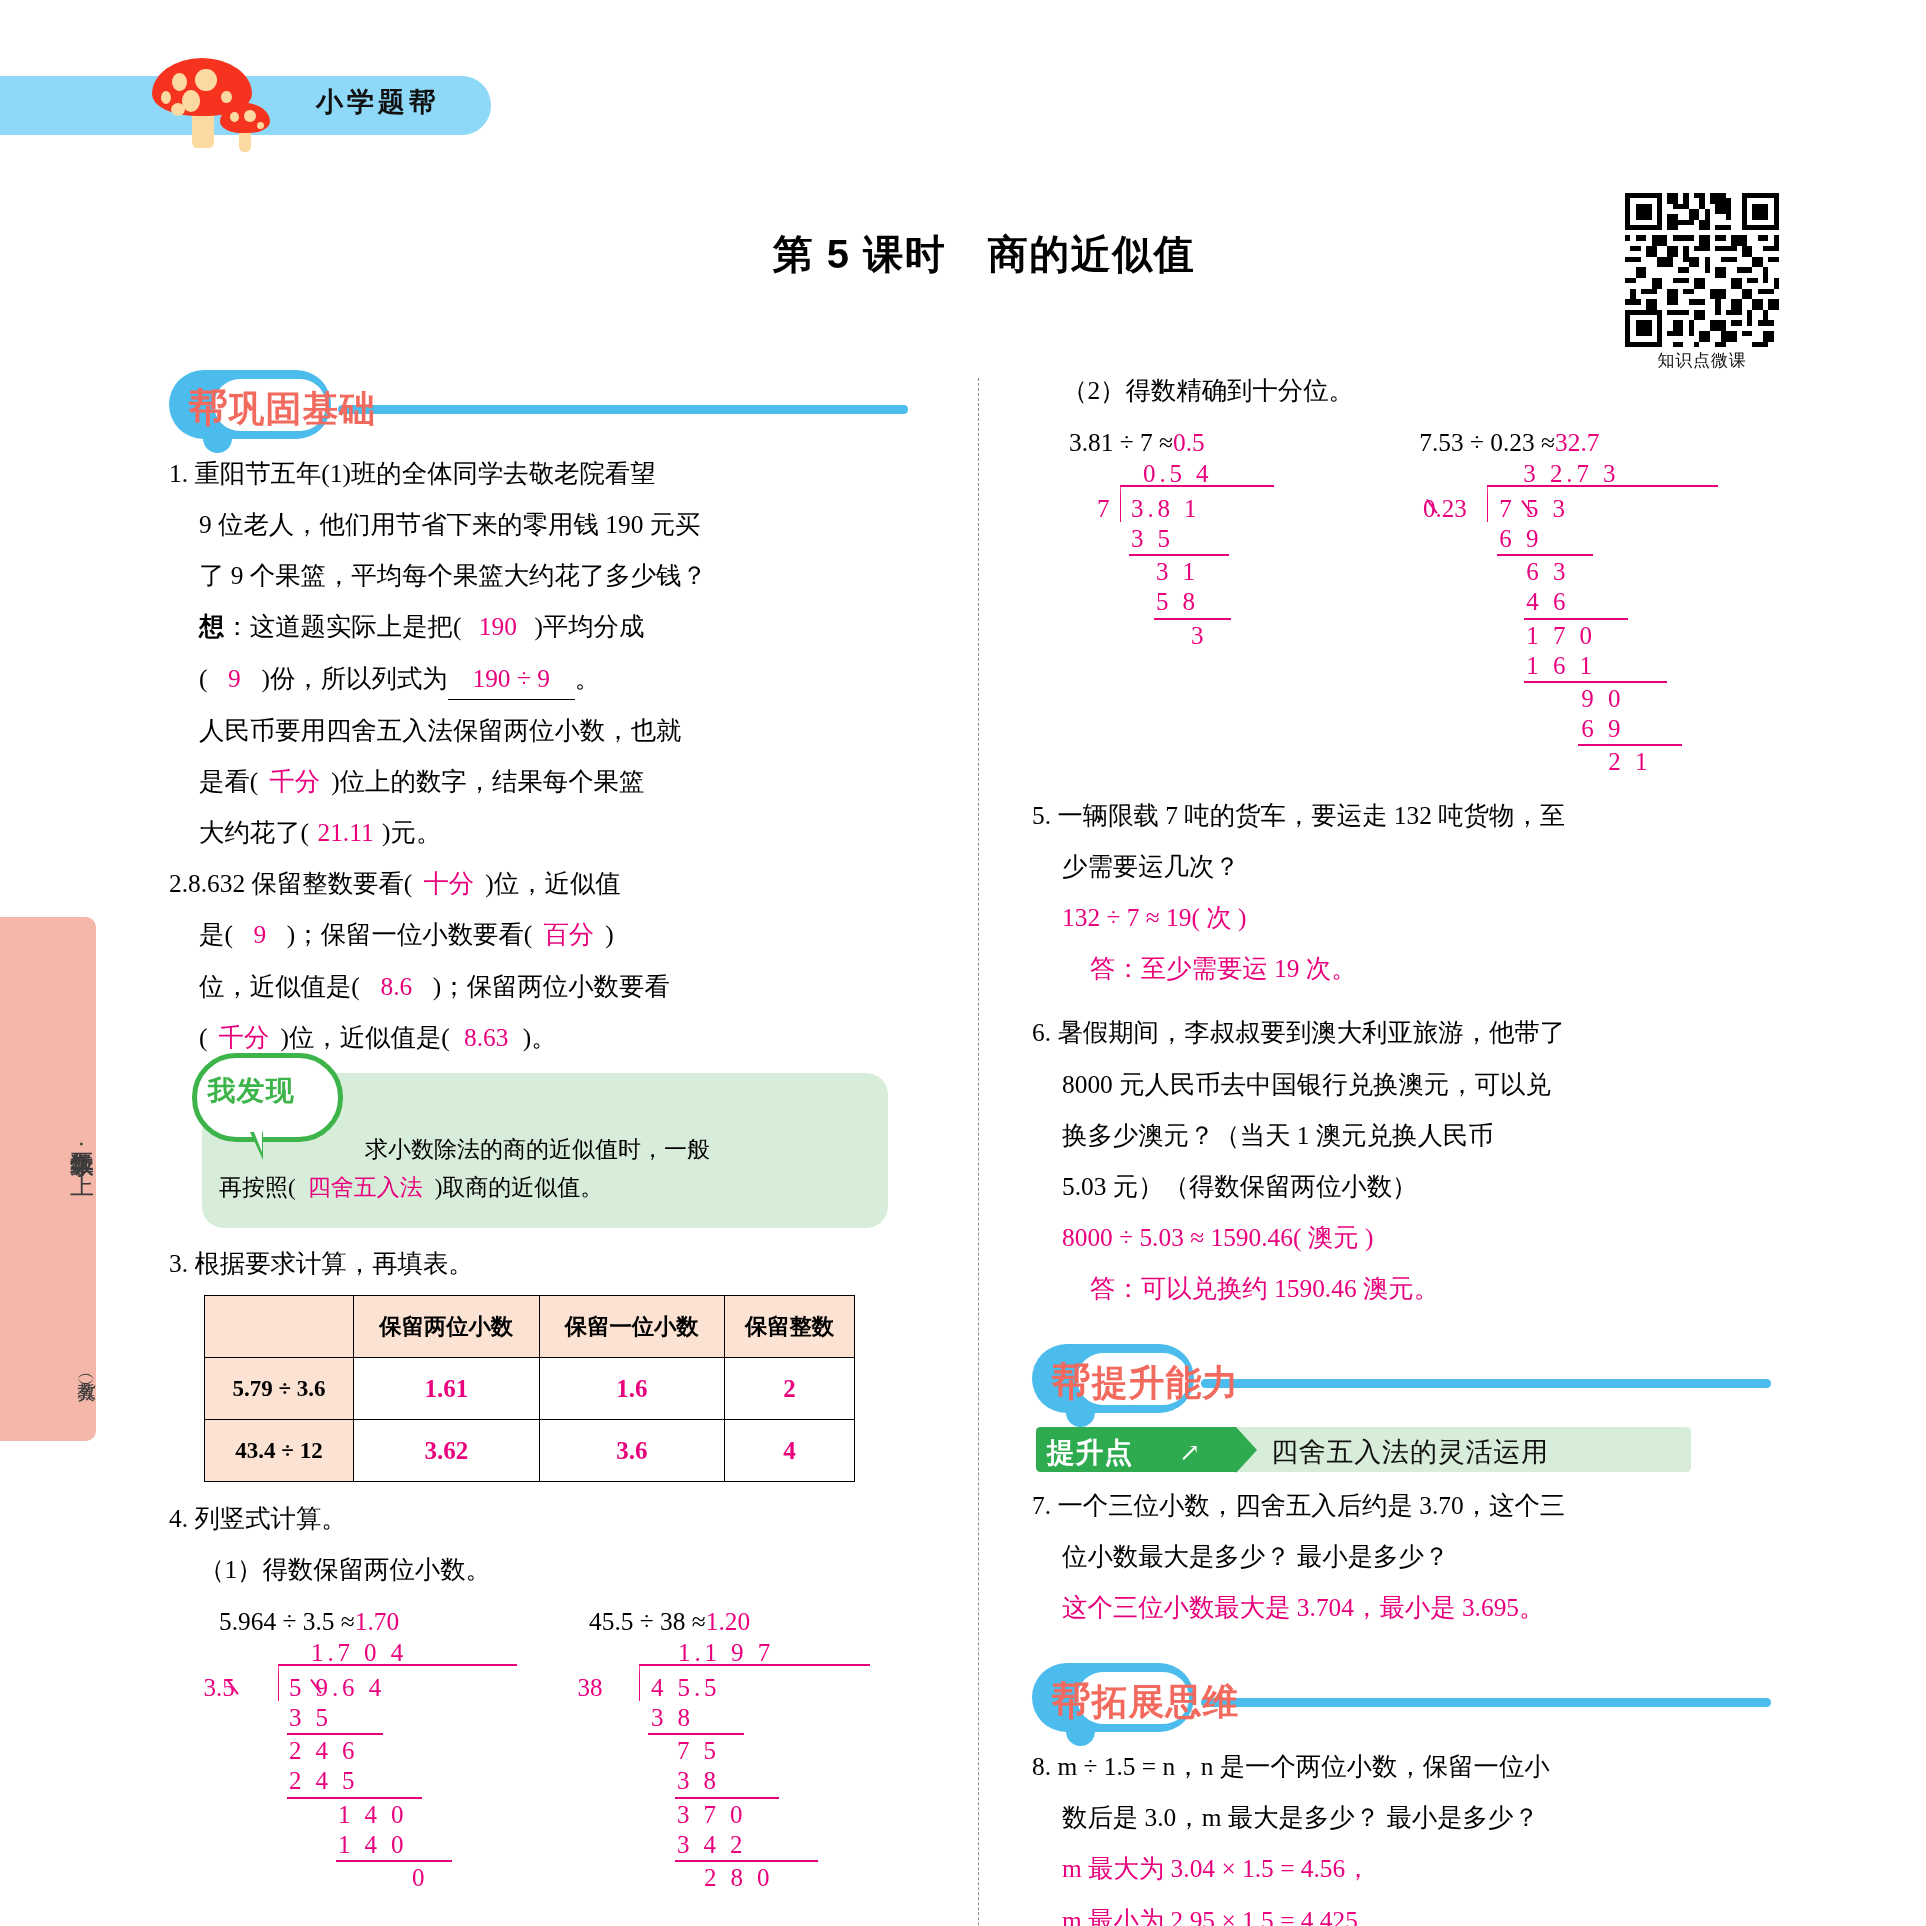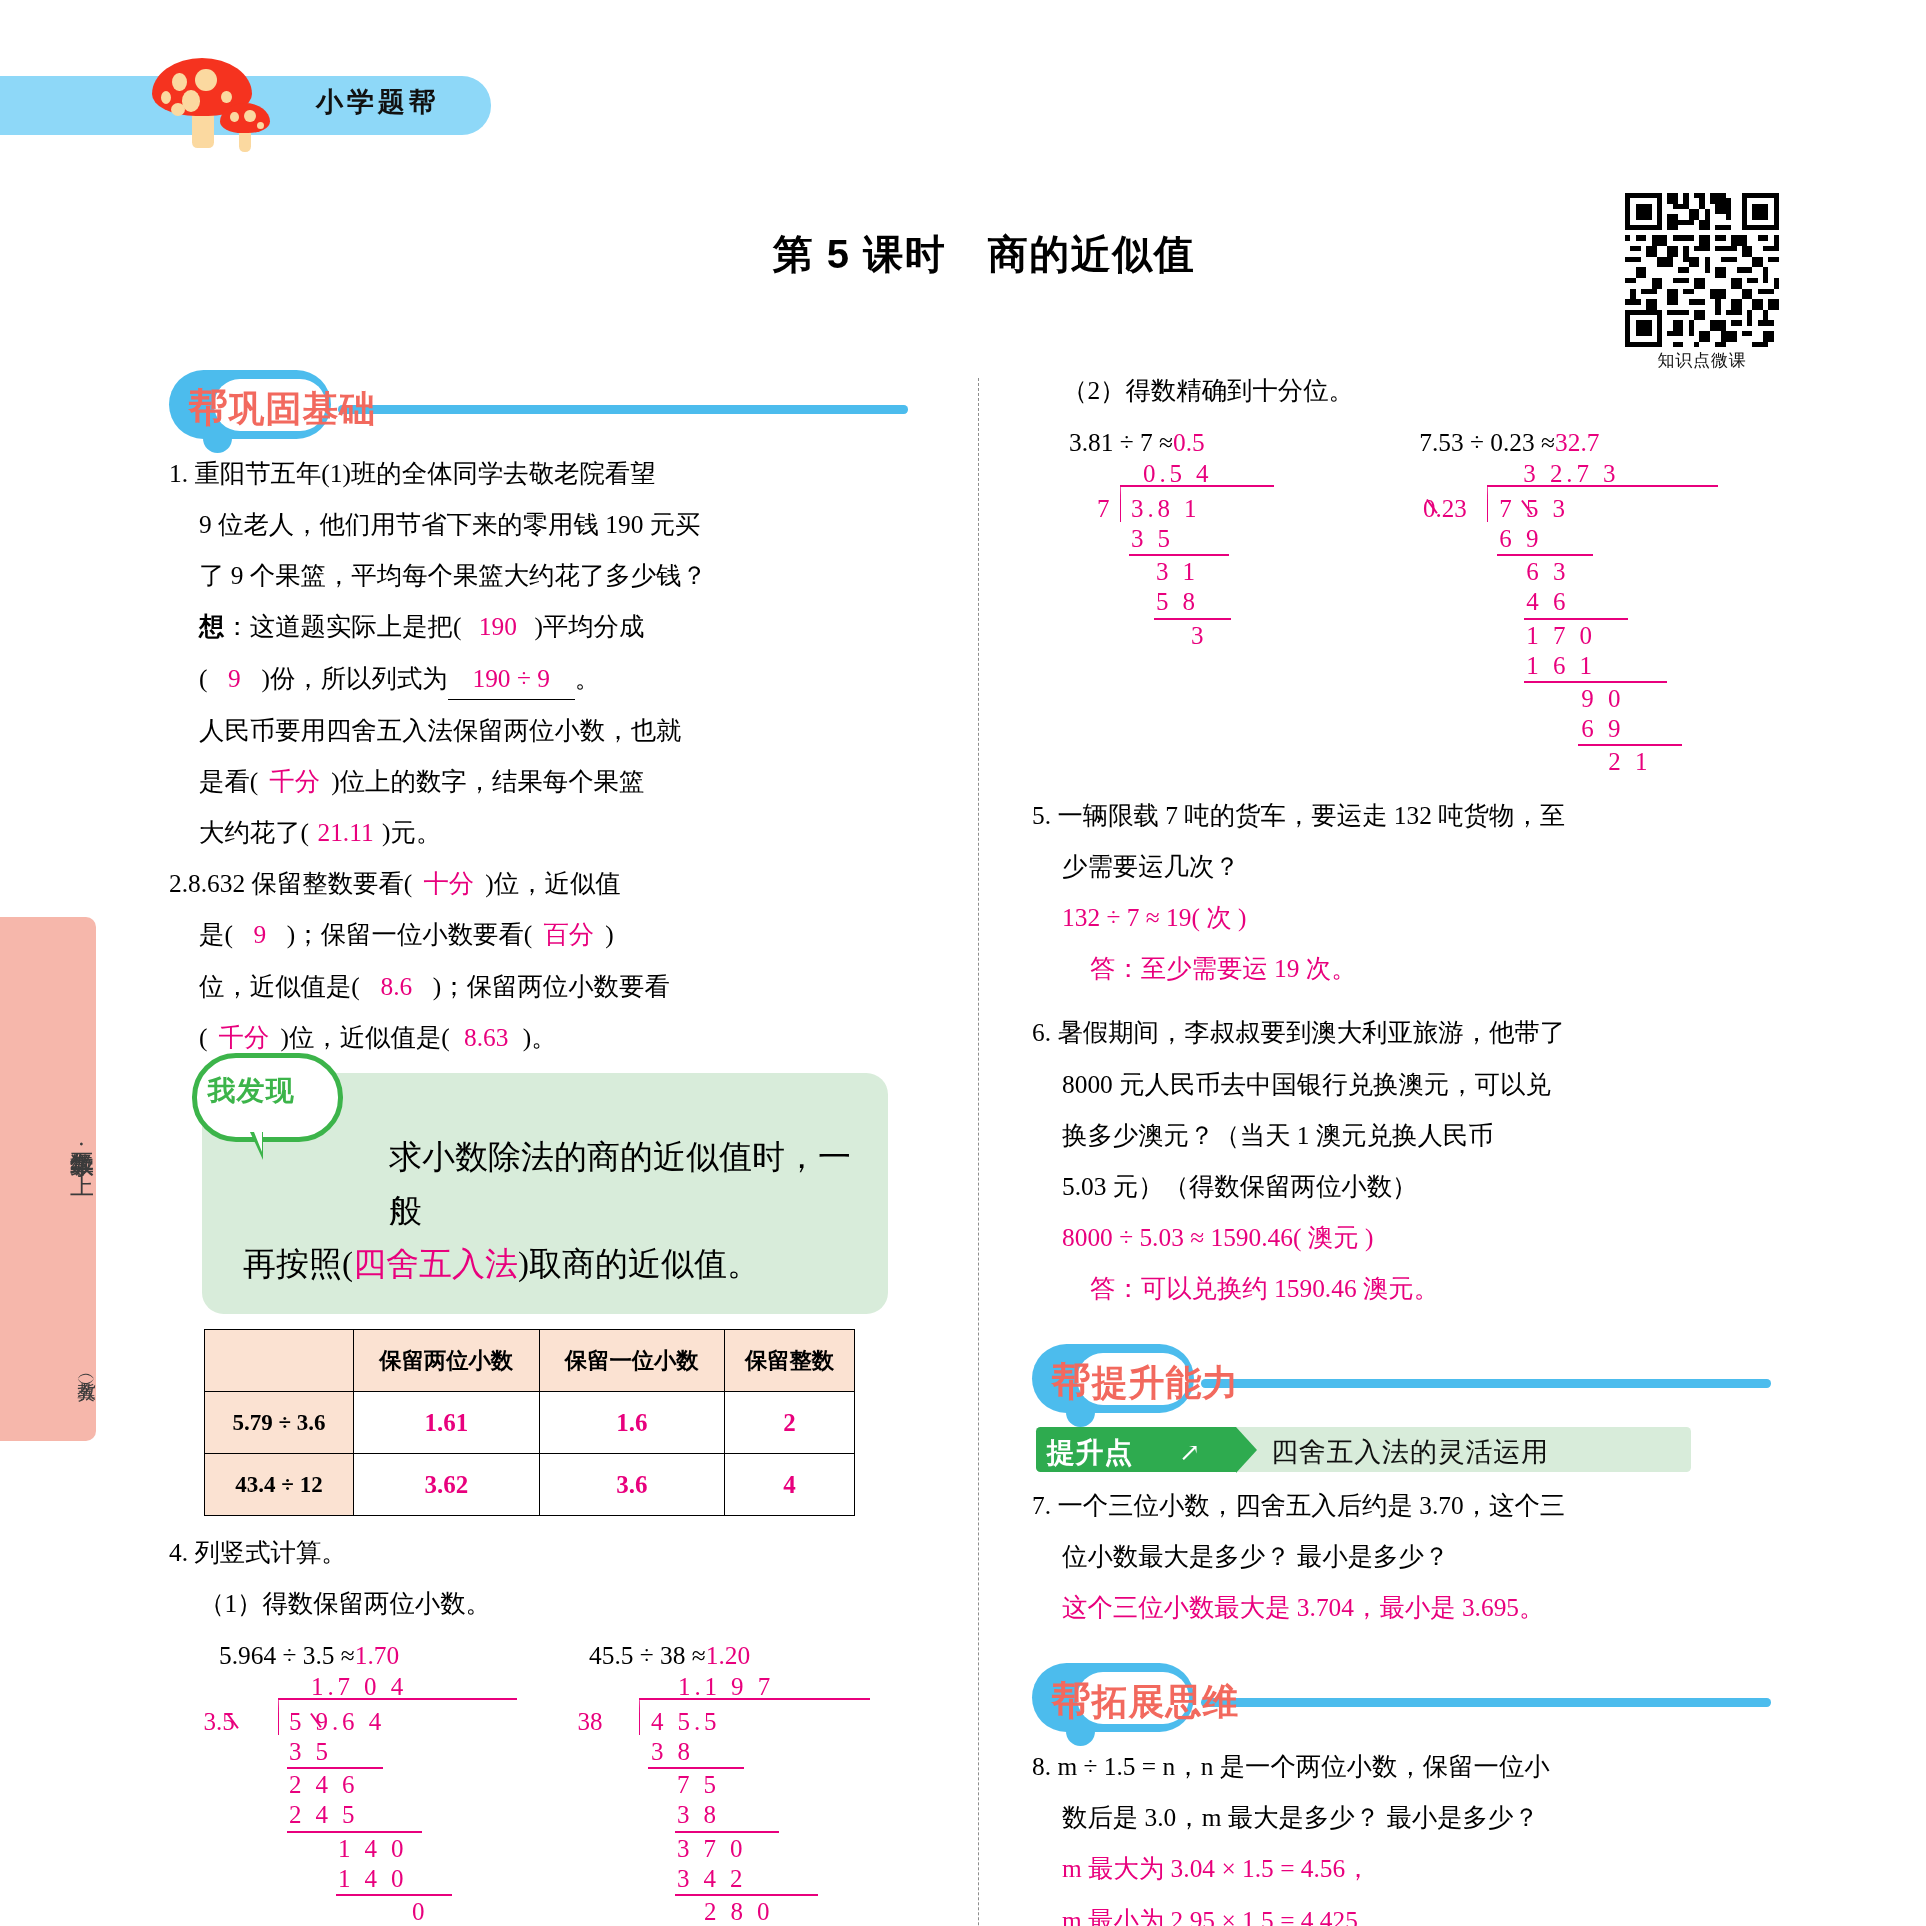--- a/index.html
+++ b/index.html
@@ -72,21 +72,21 @@
     background:#d8ecda;border-radius:21.6px;padding:58px 17px 22.3px 17px;box-sizing:border-box;}
   #discover .tag{position:absolute;left:-10px;top:-20px;width:151px;height:102px;z-index:4;}
   #discover .tag .ring{position:absolute;left:0;top:0;width:151px;height:89px;border:5px solid #3cb44a;
      border-radius:44px;background:#fff;box-sizing:border-box;}
   #discover .tag .tail{position:absolute;left:58px;top:79px;width:0;height:0;
      border-left:13px solid transparent;border-right:0 solid transparent;border-top:28.5px solid #3cb44a;}
   #discover .tag .tail2{position:absolute;left:62px;top:79px;width:0;height:0;
      border-left:8.5px solid transparent;border-right:0 solid transparent;border-top:20px solid #fff;}
   #discover .tag .txt{position:absolute;left:15.4px;top:18.5px;font-size:28px;font-weight:bold;color:#3cb44a;
      font-family:"Liberation Sans",sans-serif;letter-spacing:1.2px;}
-  #discover .dtext{font-size:33px;line-height:1.62;color:#000;margin-left:24px;}
+  #discover .dtext{font-size:23px;line-height:1.62;color:#000;}
   #discover .dfirst{padding-left:146px;}
 
   
   table#t3{border-collapse:collapse;margin:10.8px 0 15.4px 35px;width:651px;
     font-size:24px;table-layout:fixed;}
   table#t3 td,table#t3 th{border:1.2px solid #000;text-align:center;font-weight:bold;
     height:59px;vertical-align:middle;}
   table#t3 thead td{background:#fbe2d2;font-size:22.3px;}
   table#t3 tbody td.rowhdr{background:#fbe2d2;font-size:23px;}
   table#t3 tbody td.val{color:#e8007d;font-size:25px;background:#fff;}
@@ -307,20 +307,24 @@
         <div class="tail"></div>
         <div class="tail2"></div>
       <div class="txt">我发现</div>
     </div>
     <div class="dtext dfirst">求小数除法的商的近似值时，一般</div>
     <div class="dtext">
       <span>再按照(</span><span class="blank" style="min-width:139px">四舍五入法</span><span>)取商的近似值。</span>
     </div>
   </div>
 
+  <p class="q">
+    <span>3.</span>
+    <span>根据要求计算，再填表。</span>
+  </p>
   <table id="t3">
     <thead>
       <tr>
         <td class="corner" style="width:146px"></td>
         <td>保留两位小数</td>
         <td>保留一位小数</td>
         <td style="width:127px">保留整数</td>
       </tr>
     </thead>
     <tbody>

